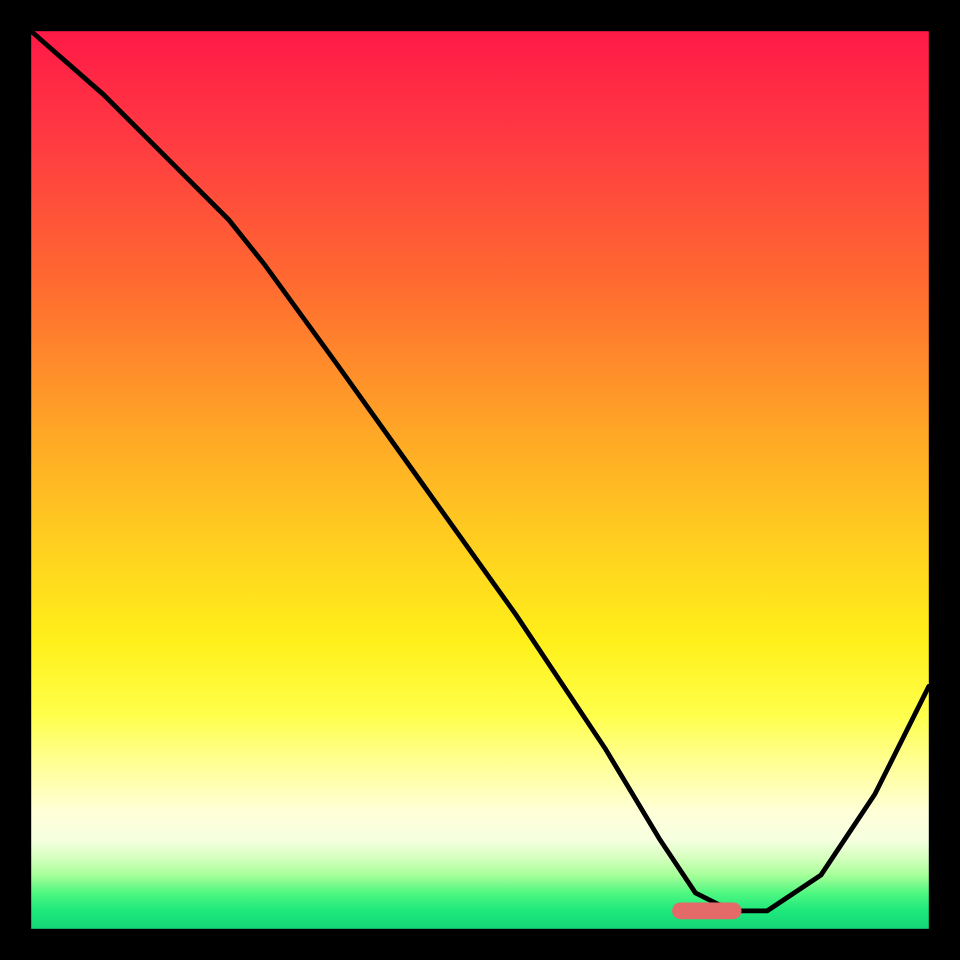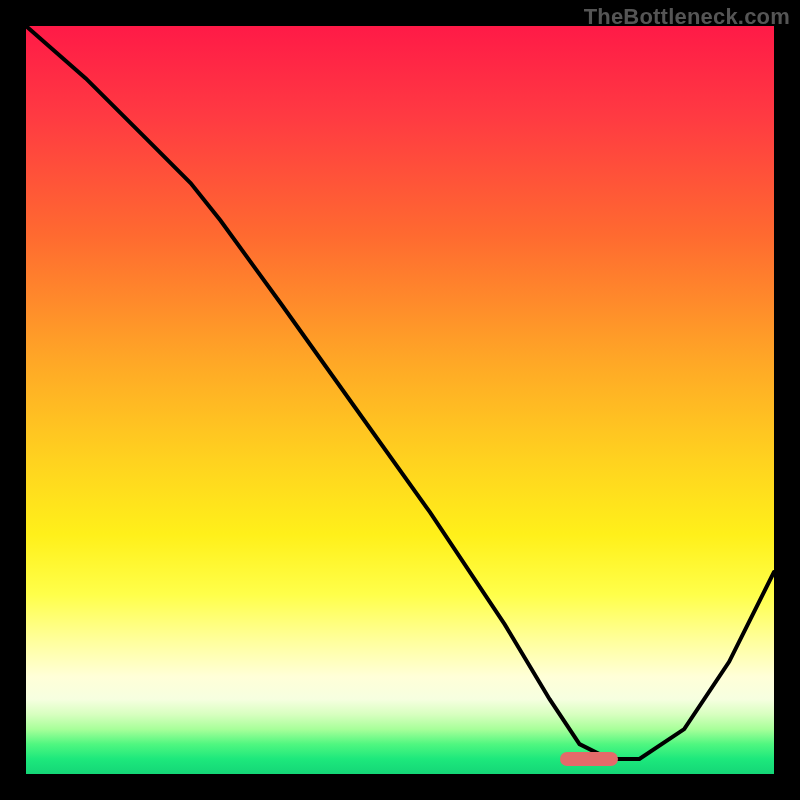--- a/index.html
+++ b/index.html
@@ -71,21 +71,20 @@
     width: 58px;
     height: 14px;
     
   }
 </style>
 </head>
 <body>
 
 <div class="frame">
 
-  <div class="watermark">TheBottleneck.com</div>
 
   <div class="plot-area">
 
     <div class="gradient"></div>
 
     <svg class="curve" viewBox="0 0 748 748" preserveAspectRatio="none">
       <path d="M0.0 0.0 L59.8 52.4 L119.7 112.2 L164.6 157.1 L194.5 194.5 L254.3 276.8 L329.1 381.5 L403.9 486.2 L478.7 598.4 L523.6 673.2 L553.5 718.1 L583.4 733.0 L613.4 733.0 L658.2 703.1 L703.1 635.8 L748.0 546.0" fill="none" stroke="#000" stroke-width="4" stroke-linecap="round"></path>
     </svg>
 
     <div class="marker" style="left: 534px; top: 726px; width: 58px; height: 14px; background: rgb(228, 106, 106);"></div>

